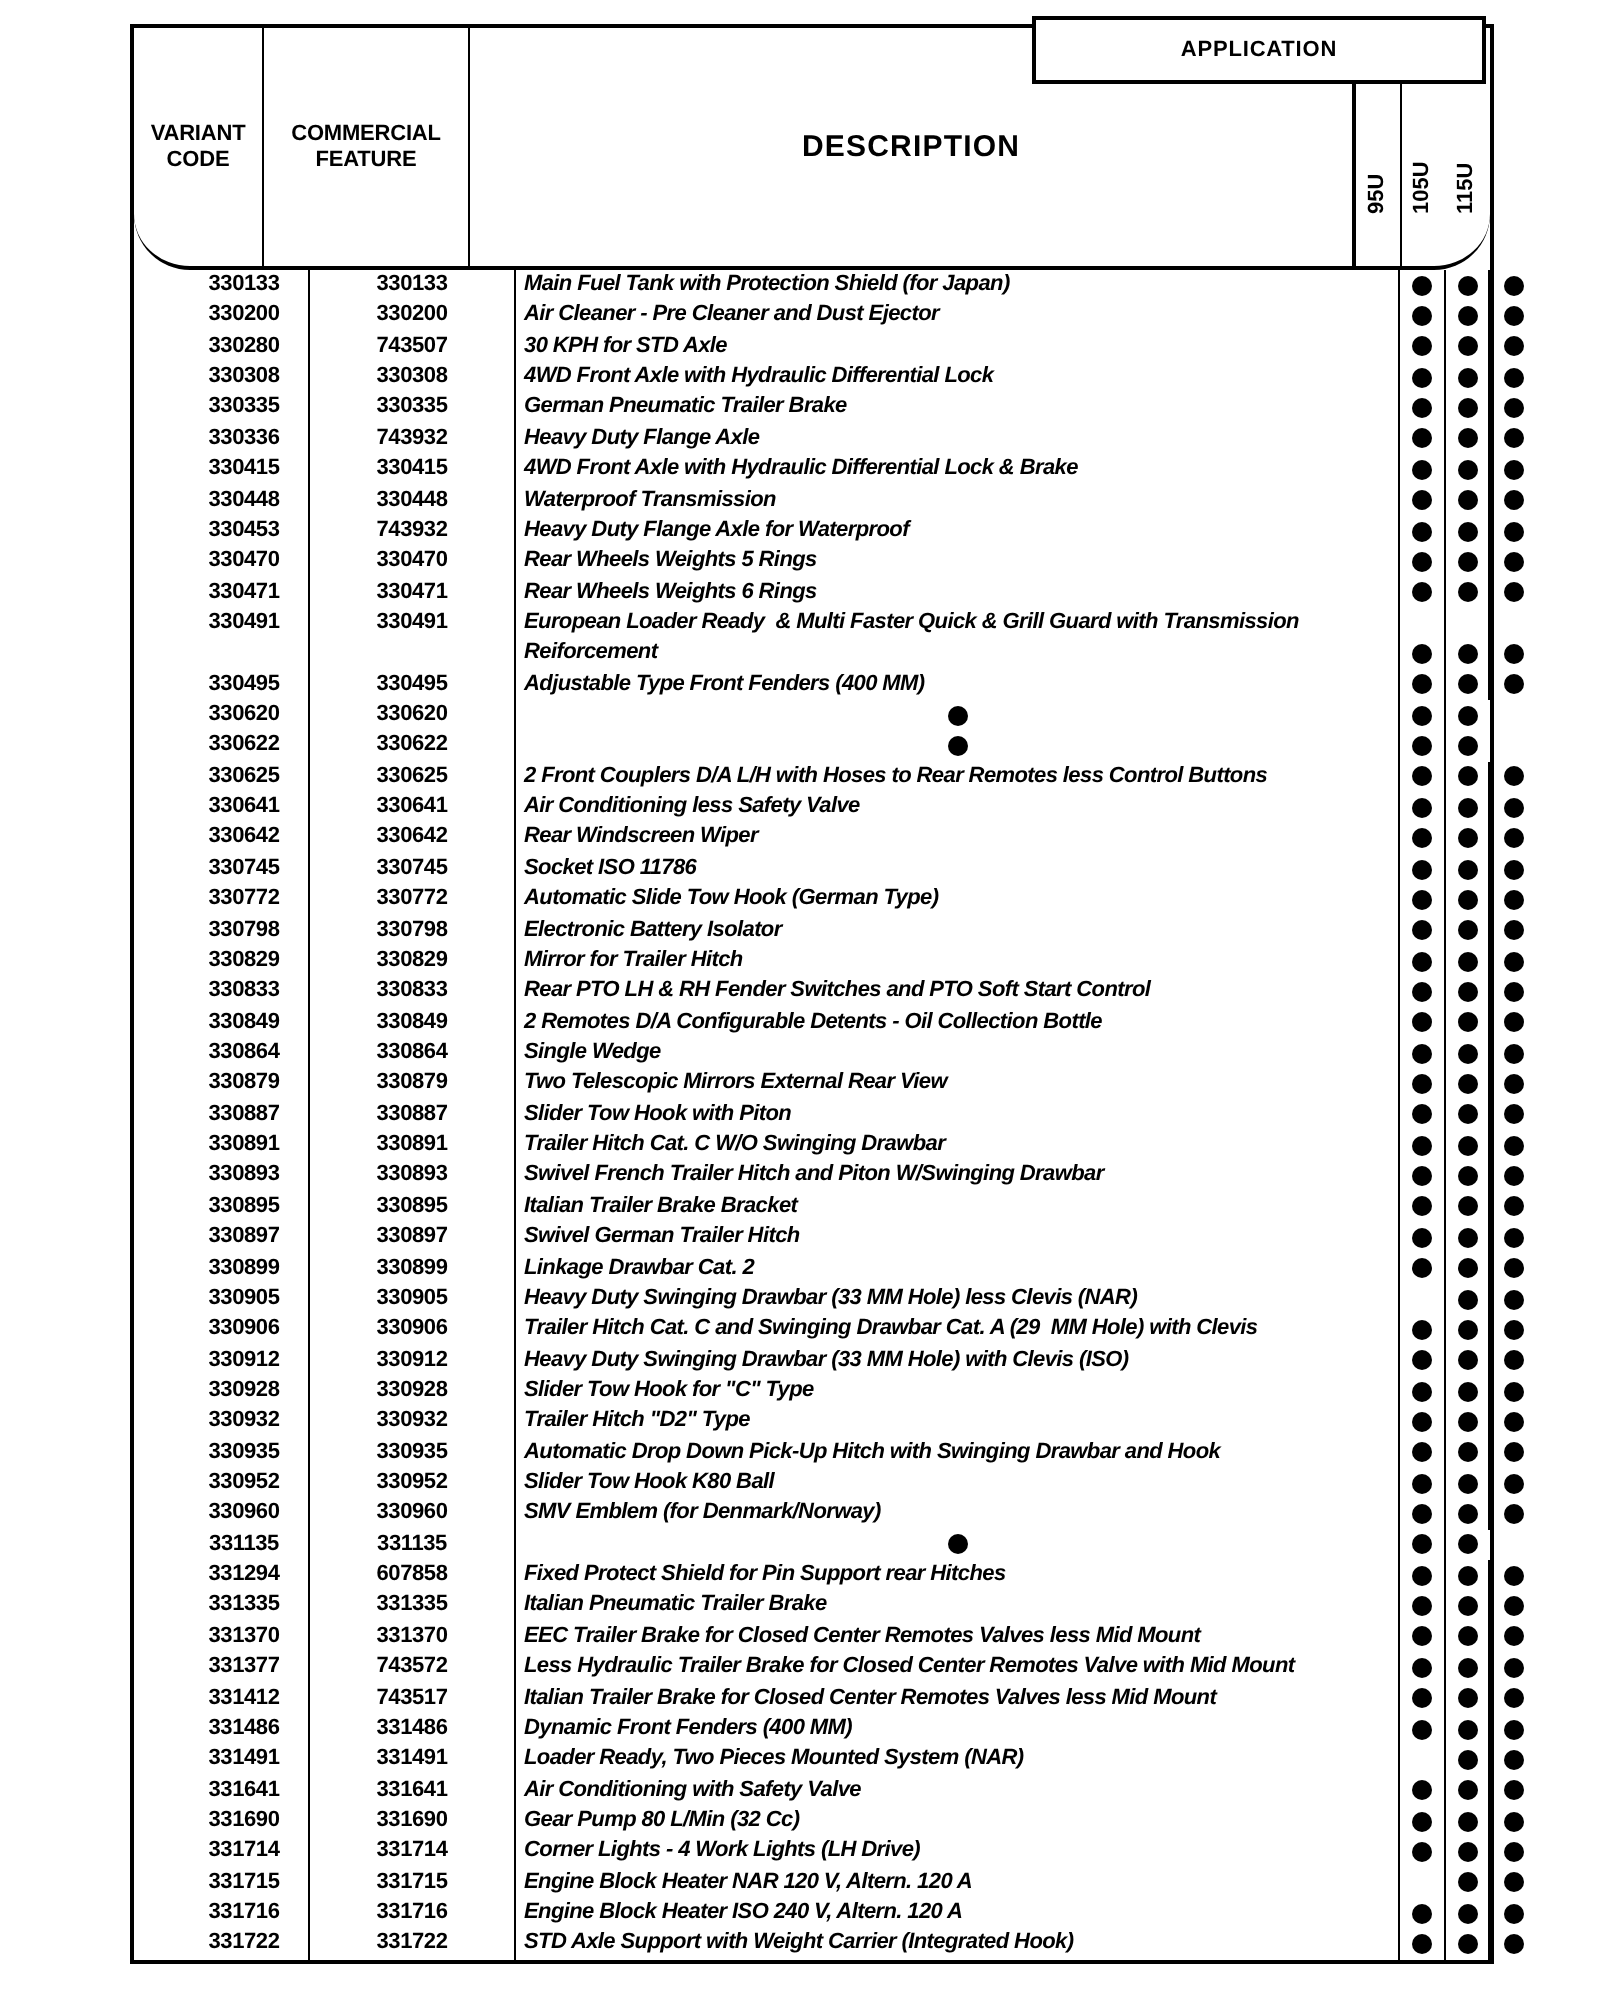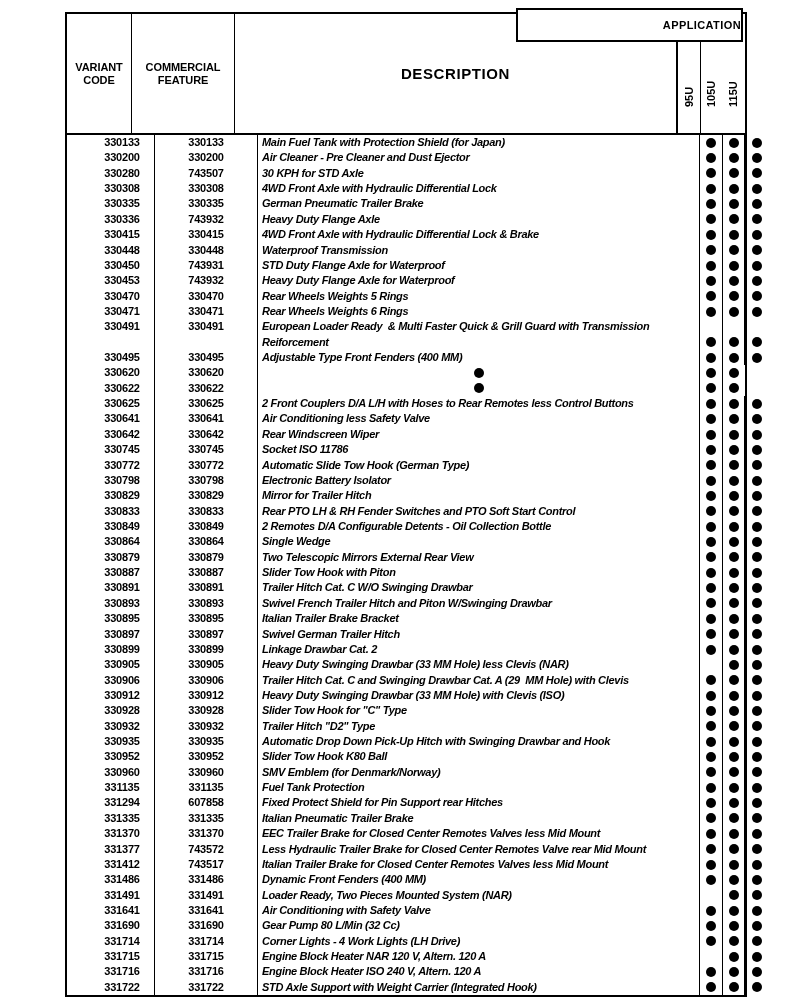--- a/index.html
+++ b/index.html
@@ -1,39 +1,39 @@
 <!DOCTYPE html>
 <html><head>
 <meta charset="utf-8">
 <style>
   html,body{margin:0;padding:0;background:#fff;}
   .sheet{position:relative;width:812px;height:1000px;background:#fff;
          font-family:"Liberation Sans",sans-serif;font-weight:bold;color:#000;}
   .otable{position:absolute;left:65px;top:12px;width:678px;border:2px solid #000;background:#fff;z-index:1;}
   .grid6{display:grid;grid-template-columns:65px 103px 442px 23px 22px 23px;}
-  .hrow{height:119px;border-bottom:2px solid #000;}
+  .hrow{height:119px;border-bottom:2px solid #000;border-radius:28px;}
   .hcell{border-right:1px solid #000;display:flex;align-items:center;justify-content:center;
          text-align:center;font-size:11px;line-height:13px;letter-spacing:-0.1px;box-sizing:border-box;}
   .hcell:last-child{border-right:none;}
   .hdesc{font-size:15px;letter-spacing:0.6px;}
   .rot{writing-mode:vertical-rl;transform:rotate(180deg);align-items:center;justify-content:flex-start;
        padding-top:26px;font-size:11px;letter-spacing:0px;}
   
   .row{min-height:15.36px;margin-left:23px;}
   .cell{border-right:1px solid #000;box-sizing:border-box;font-size:11px;line-height:15.36px;
         letter-spacing:-0.2px;overflow:hidden;}
   .cell:last-child{border-right:none;}
   .code{text-align:center;}
   .desc{padding-left:4px;white-space:pre-wrap;letter-spacing:-0.3px;font-style:italic;}
   .dotcell{display:flex;align-items:center;justify-content:center;}
   .row.dots-bottom .dotcell{align-items:flex-end;padding-bottom:3px;}
   .dot{width:10px;height:10px;border-radius:50%;background:#000;display:block;}
   .appbox{position:absolute;left:516px;top:8px;width:227px;height:34px;border:2px solid #000;
           box-sizing:border-box;background:#fff;z-index:2;display:flex;align-items:center;
-          justify-content:flex-end;font-size:11px;letter-spacing:0.4px;}
+          justify-content:center;font-size:11px;letter-spacing:0.4px;}
 </style>
 </head>
 <body>
 
 <div class="sheet">
 
   <div class="otable">
     <div class="hrow grid6">
       <div class="hcell">VARIANT CODE</div>
       <div class="hcell">COMMERCIAL FEATURE</div>
@@ -149,34 +149,20 @@
             <span class="dot"></span>
           </div>
     <div class="cell dotcell d1">
             <span class="dot"></span>
           </div>
     <div class="cell dotcell d2">
             <span class="dot"></span>
           </div>
   </div>
         <div class="row grid6">
-    <div class="cell code variant">330450</div>
-    <div class="cell code feature">743931</div>
-    <div class="cell desc">STD Duty Flange Axle for Waterproof</div>
-    <div class="cell dotcell d0">
-            <span class="dot"></span>
-          </div>
-    <div class="cell dotcell d1">
-            <span class="dot"></span>
-          </div>
-    <div class="cell dotcell d2">
-            <span class="dot"></span>
-          </div>
-  </div>
-        <div class="row grid6">
     <div class="cell code variant">330453</div>
     <div class="cell code feature">743932</div>
     <div class="cell desc">Heavy Duty Flange Axle for Waterproof</div>
     <div class="cell dotcell d0">
             <span class="dot"></span>
           </div>
     <div class="cell dotcell d1">
             <span class="dot"></span>
           </div>
     <div class="cell dotcell d2">
@@ -610,21 +596,20 @@
     <div class="cell dotcell d1">
             <span class="dot"></span>
           </div>
     <div class="cell dotcell d2">
             <span class="dot"></span>
           </div>
   </div>
         <div class="row grid6">
     <div class="cell code variant">331135</div>
     <div class="cell code feature">331135</div>
-    <div class="cell desc">Fuel Tank Protection</div>
     <div class="cell dotcell d0">
             <span class="dot"></span>
           </div>
     <div class="cell dotcell d1">
             <span class="dot"></span>
           </div>
     <div class="cell dotcell d2">
             <span class="dot"></span>
           </div>
   </div>
@@ -666,21 +651,21 @@
     <div class="cell dotcell d1">
             <span class="dot"></span>
           </div>
     <div class="cell dotcell d2">
             <span class="dot"></span>
           </div>
   </div>
         <div class="row grid6">
     <div class="cell code variant">331377</div>
     <div class="cell code feature">743572</div>
-    <div class="cell desc">Less Hydraulic Trailer Brake for Closed Center Remotes Valve rear Mid Mount</div>
+    <div class="cell desc">Less Hydraulic Trailer Brake for Closed Center Remotes Valve with Mid Mount</div>
     <div class="cell dotcell d0">
             <span class="dot"></span>
           </div>
     <div class="cell dotcell d1">
             <span class="dot"></span>
           </div>
     <div class="cell dotcell d2">
             <span class="dot"></span>
           </div>
   </div>

